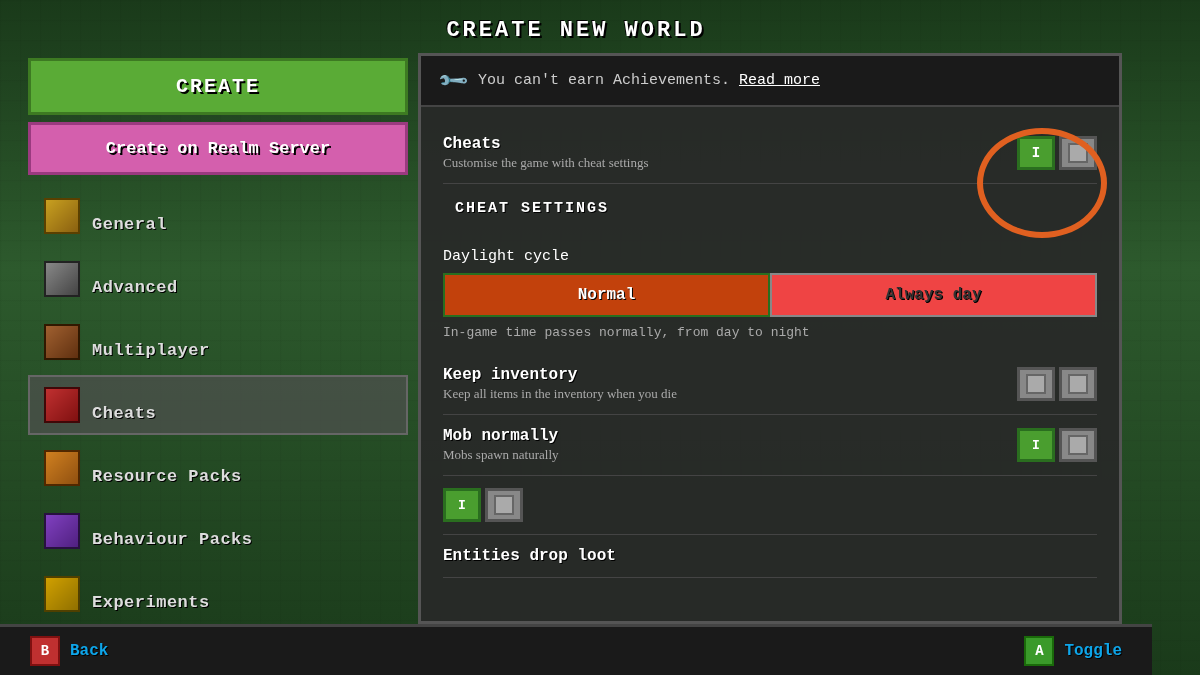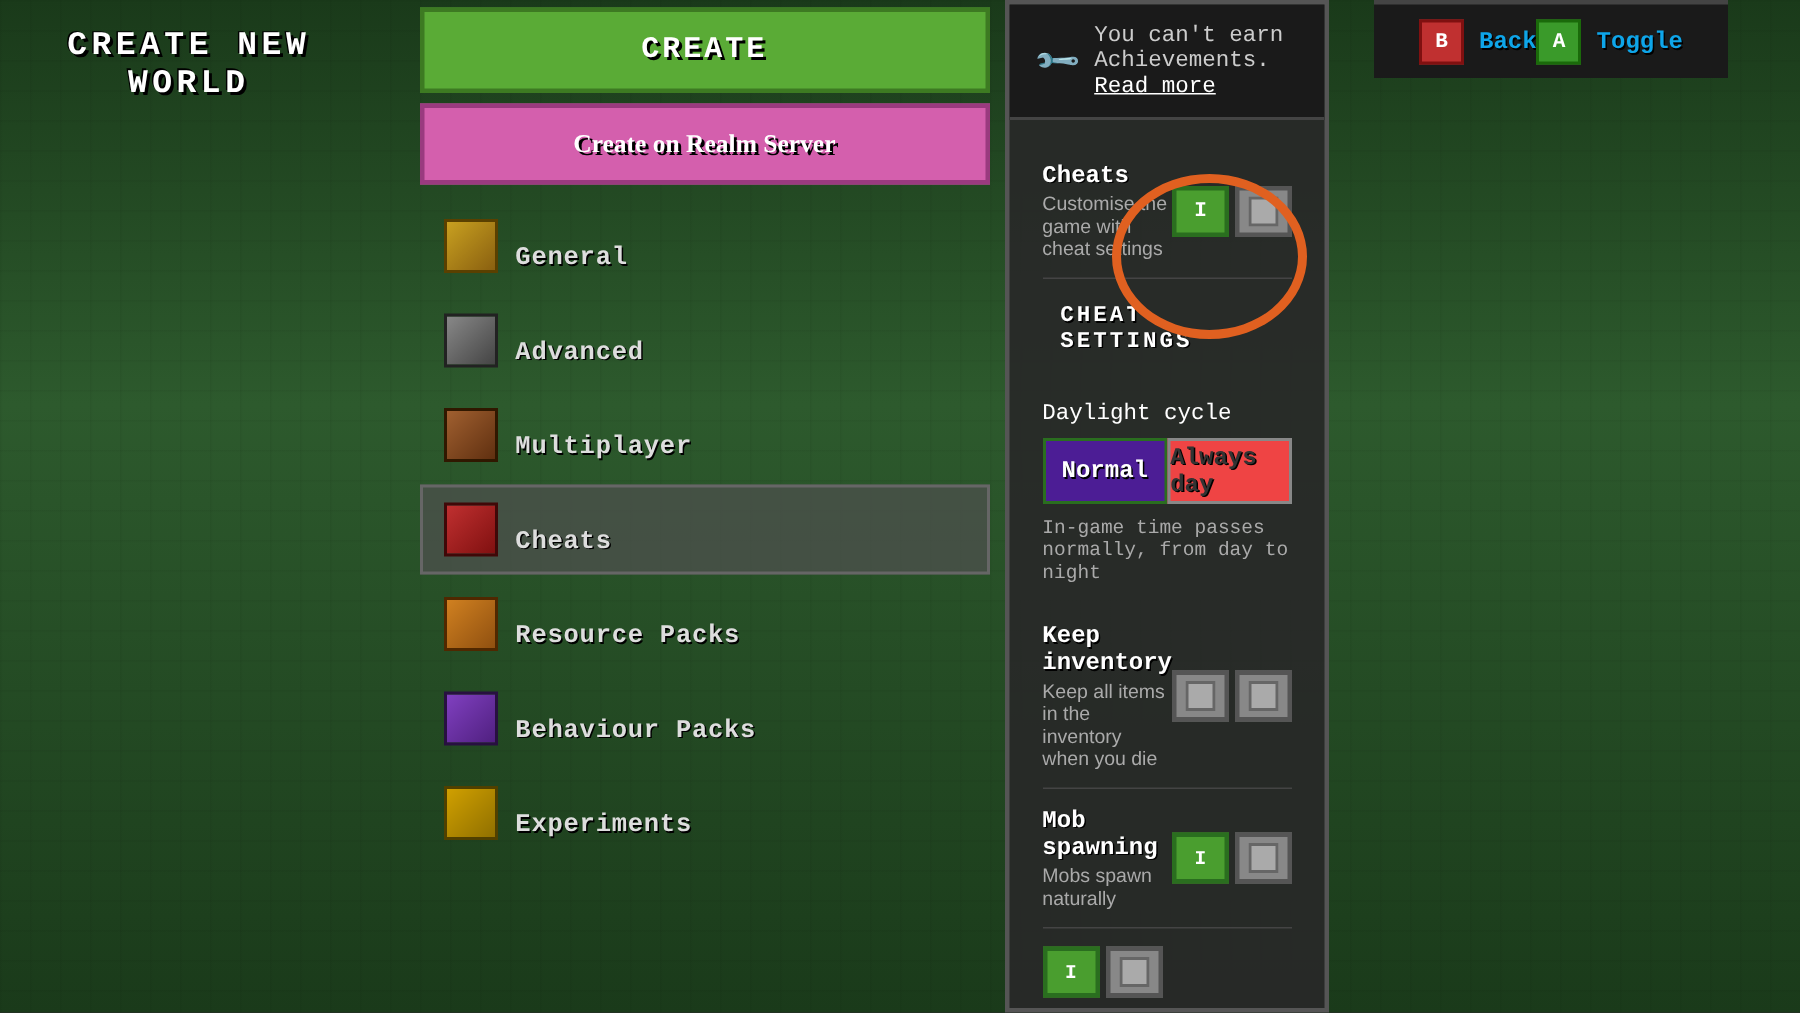--- a/index.html
+++ b/index.html
@@ -30,21 +30,21 @@
         repeating-linear-gradient(180deg, rgba(0,0,0,0.05) 0px, transparent 2px, transparent 20px);
     }
 
     
     .main-container {
       position: relative;
       z-index: 1;
       width: 1152px;
       height: 675px;
       display: flex;
-      flex-direction: row;
+      flex-direction: column;
     }
 
     
     .title-bar {
       text-align: center;
       padding: 18px 0 10px;
       color: #fff;
       font-size: 22px;
       font-weight: bold;
       letter-spacing: 3px;
@@ -84,21 +84,21 @@
       cursor: pointer;
       margin-bottom: 4px;
       text-shadow: 2px 2px 0 #000;
       image-rendering: pixelated;
     }
 
     .btn-realm {
       background: #d45fad;
       border: 3px solid #9a3a7f;
       color: #fff;
-      font-family: Liberation Serif, serif;
+      font-family: Liberation Mono, monospace;
       font-size: 17px;
       font-weight: bold;
       padding: 14px 0;
       text-align: center;
       cursor: pointer;
       margin-bottom: 8px;
       text-shadow: 2px 2px 0 #000;
     }
 
     .sidebar-item {
@@ -192,21 +192,21 @@
       color: #fff;
       font-size: 16px;
       font-weight: bold;
       font-family: 'Courier New', Courier, monospace;
       text-shadow: 1px 1px 0 #000;
     }
 
     .setting-sublabel {
       color: #aaa;
       font-size: 13px;
-      font-family: Liberation Sans, sans-serif;
+      font-family: Liberation Serif, serif;
       margin-top: 2px;
     }
 
     
     .toggle-container {
       display: flex;
       align-items: center;
       gap: 4px;
       position: relative;
     }
@@ -287,21 +287,21 @@
       justify-content: center;
       font-family: 'Courier New', Courier, monospace;
       font-size: 16px;
       font-weight: bold;
       cursor: pointer;
       border: 2px solid #555;
       text-shadow: 1px 1px 0 #000;
     }
 
     .toggle-btn.selected {
-      background: #4c1d95;
+      background: #c2410c;
       color: #fff;
       border-color: #2a6e1f;
     }
 
     .toggle-btn.unselected {
       background: #ef4444;
       color: #333;
       border-color: #888;
     }
 
@@ -470,21 +470,21 @@
               <div class="toggle-off-small"></div>
             </div>
             <div class="toggle-off">
               <div class="toggle-off-small"></div>
             </div>
           </div>
         </div>
 
         <div class="setting-row">
           <div>
-            <div class="setting-label">Mob spawning</div>
+            <div class="setting-label">Mob normally</div>
             <div class="setting-sublabel">Mobs spawn naturally</div>
           </div>
           <div class="toggle-container">
             <div class="toggle-on" style="font-size:13px; color:#fff; font-weight:bold;">I</div>
             <div class="toggle-off">
               <div class="toggle-off-small"></div>
             </div>
           </div>
         </div>
 

